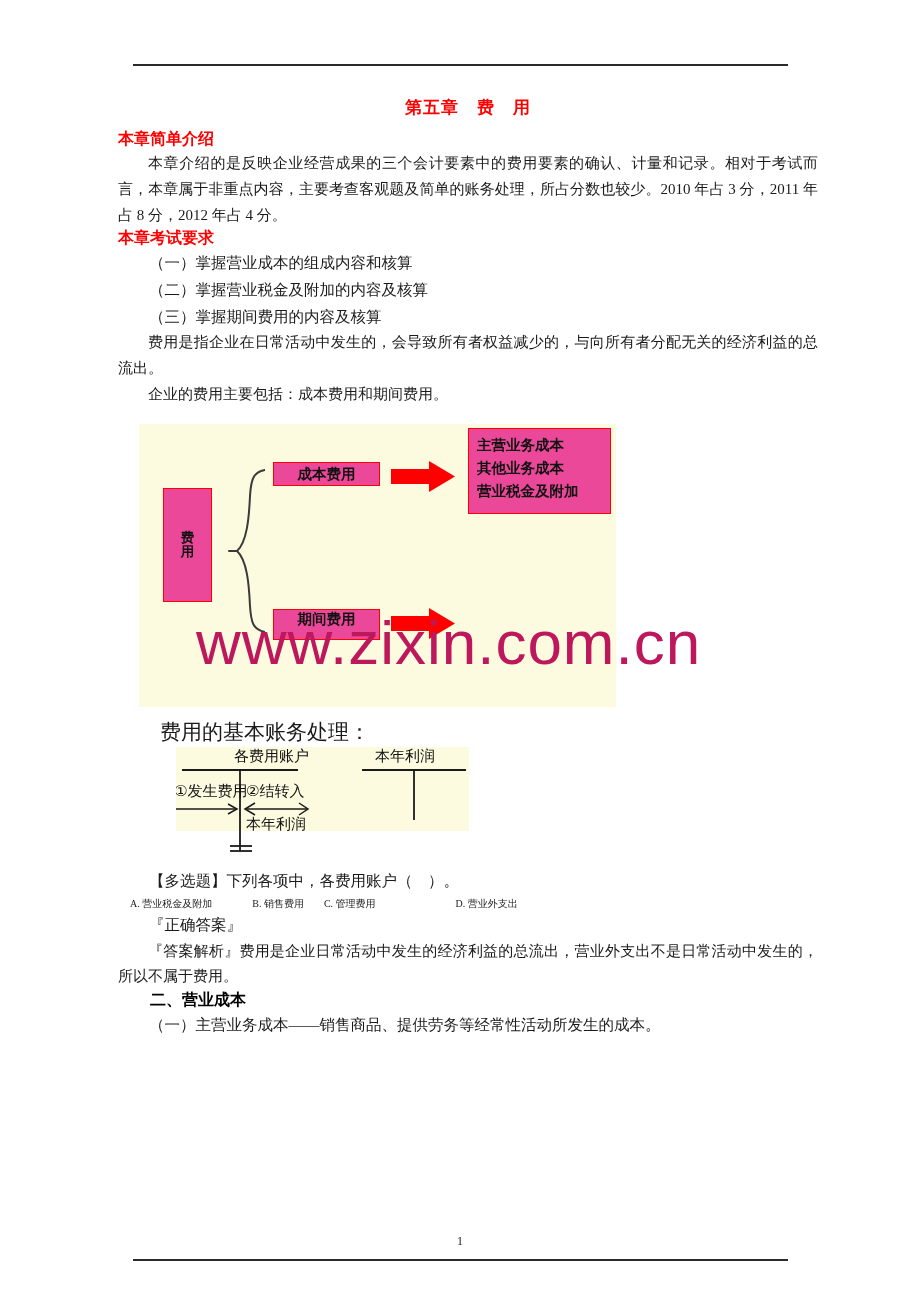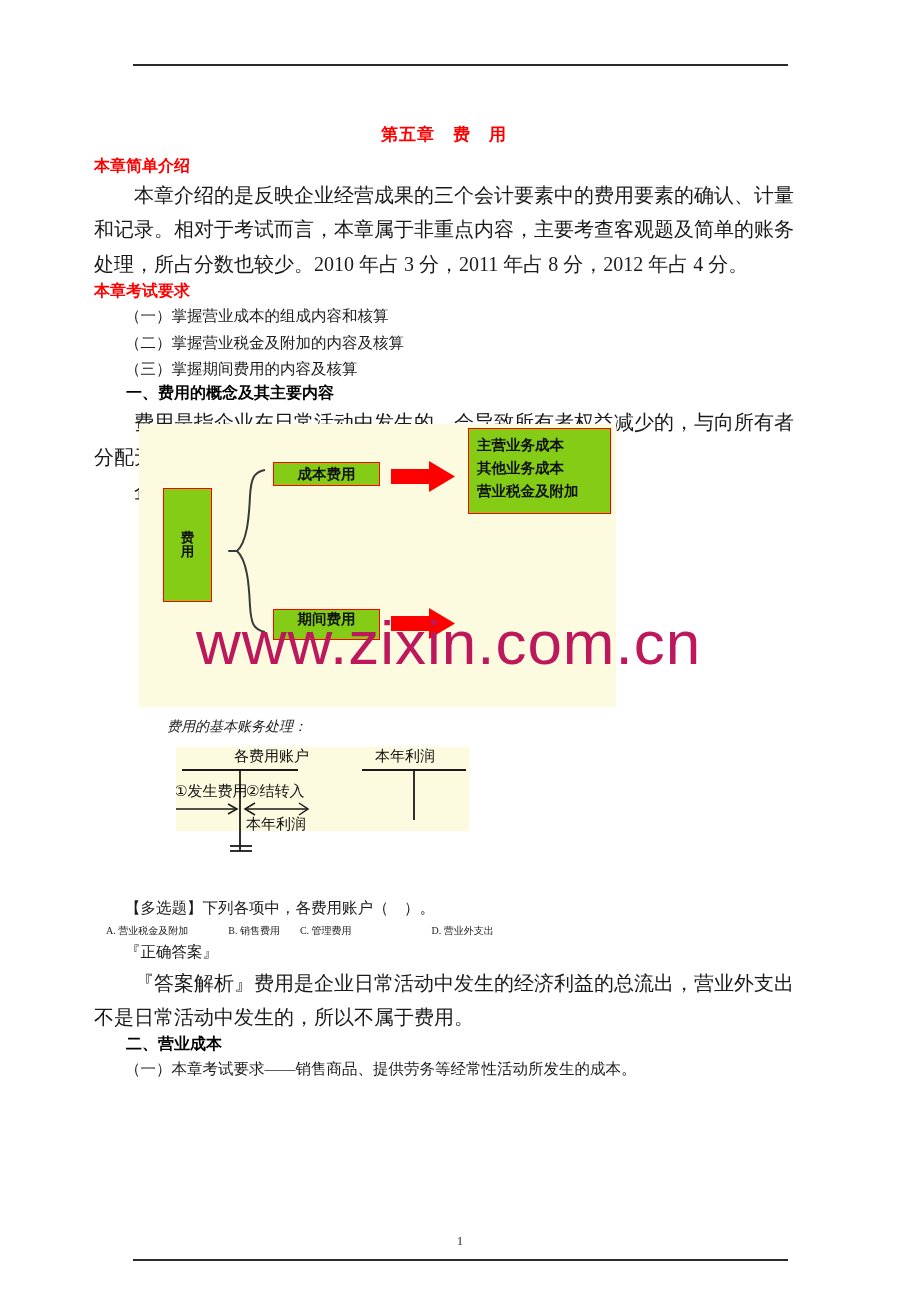--- a/index.html
+++ b/index.html
@@ -37,23 +37,22 @@
     position: absolute;
     left: 0; top: 1233px;
     width: 920px;
     text-align: center;
     font-size: 13px;
     color: #333;
   }
   
   .content {
     position: absolute;
-    left: 94px; top: 96px;
+    left: 118px; top: 96px;
     width: 700px;
-    margin-top: 27px;
   }
   .doc-title {
     text-align: center;
     color: #FF0000;
     font-weight: bold;
     font-size: 17px;
     letter-spacing: 1px;
     margin: 0 0 10px 0;
     font-family: "Liberation Sans", "DejaVu Sans", sans-serif;
   }
@@ -67,21 +66,21 @@
   .black-head {
     color: #000000;
     font-weight: bold;
     font-size: 16px;
     margin: 0 0 1px 0;
     text-indent: 2em;
     font-family: "Liberation Sans", "DejaVu Sans", sans-serif;
   }
   p.para {
     margin: 0;
-    font-size: 20px;
+    font-size: 15px;
     line-height: 1.72;
     text-align: justify;
     text-indent: 2em;
   }
   .list-line {
     margin: 0;
     font-size: 15.5px;
     line-height: 1.72;
     text-indent: 2em;
   }
@@ -96,21 +95,21 @@
   
   .figure1 {
     position: absolute;
     left: 139px; top: 424px;
     width: 477px; height: 283px;
     background: #FCFBE0;
     overflow: hidden;
   }
   .gbox {
     position: absolute;
-    background: #84cc16;
+    background: #ec4899;
     border: 1.5px solid #FF0000;
     box-sizing: border-box;
     font-family: "DejaVu Sans", "Liberation Sans", sans-serif;
     color: #111;
     font-weight: 600;
   }
   .box-fee {
     left: 24px; top: 64px;
     width: 49px; height: 114px;
     display: flex;
@@ -180,23 +179,22 @@
   }
   
   .figure2 {
     position: absolute;
     left: 176px; top: 747px;
     width: 293px; height: 84px;
     background: #FCFBE0;
   }
   .fig2-caption {
     position: absolute;
-    left: 167px; top: 718px;
-    font-size: 14px;
-    font-style: italic;
+    left: 160px; top: 718px;
+    font-size: 21px;
   }
 </style>
 </head>
 <body>
 
 <div class="page">
 
   <div class="rule-top"></div>
 
   <div class="content">
@@ -206,21 +204,20 @@
     <div class="red-head">本章简单介绍</div>
 
     <p class="para">本章介绍的是反映企业经营成果的三个会计要素中的费用要素的确认、计量和记录。相对于考试而言，本章属于非重点内容，主要考查客观题及简单的账务处理，所占分数也较少。2010 年占 3 分，2011 年占 8 分，2012 年占 4 分。</p>
 
     <div class="red-head">本章考试要求</div>
 
     <p class="list-line">（一）掌握营业成本的组成内容和核算</p>
     <p class="list-line">（二）掌握营业税金及附加的内容及核算</p>
     <p class="list-line">（三）掌握期间费用的内容及核算</p>
 
-    <div class="black-head">一、费用的概念及其主要内容</div>
 
     <p class="para">费用是指企业在日常活动中发生的，会导致所有者权益减少的，与向所有者分配无关的经济利益的总流出。</p>
     <p class="para">企业的费用主要包括：成本费用和期间费用。</p>
 
   </div>
 
   <div class="figure1">
 
     <div class="gbox box-fee">
       <div class="vtext">
@@ -290,19 +287,19 @@
   </div>
 
   <div class="content" style="top:868px;">
     <p class="list-line">【多选题】下列各项中，各费用账户（　）。</p>
     <p class="opts">A. 营业税金及附加　　　　B. 销售费用　　C. 管理费用　　　　　　　　D. 营业外支出</p>
     <p class="list-line">『正确答案』</p>
     <p class="para">『答案解析』费用是企业日常活动中发生的经济利益的总流出，营业外支出不是日常活动中发生的，所以不属于费用。</p>
 
     <div class="black-head">二、营业成本</div>
 
-    <p class="list-line">（一）本章考试要求——销售商品、提供劳务等经常性活动所发生的成本。</p>
+    <p class="list-line">（一）主营业务成本——销售商品、提供劳务等经常性活动所发生的成本。</p>
   </div>
 
   <div class="page-number">1</div>
   <div class="rule-bottom"></div>
 
 </div>
 
 </body></html>

